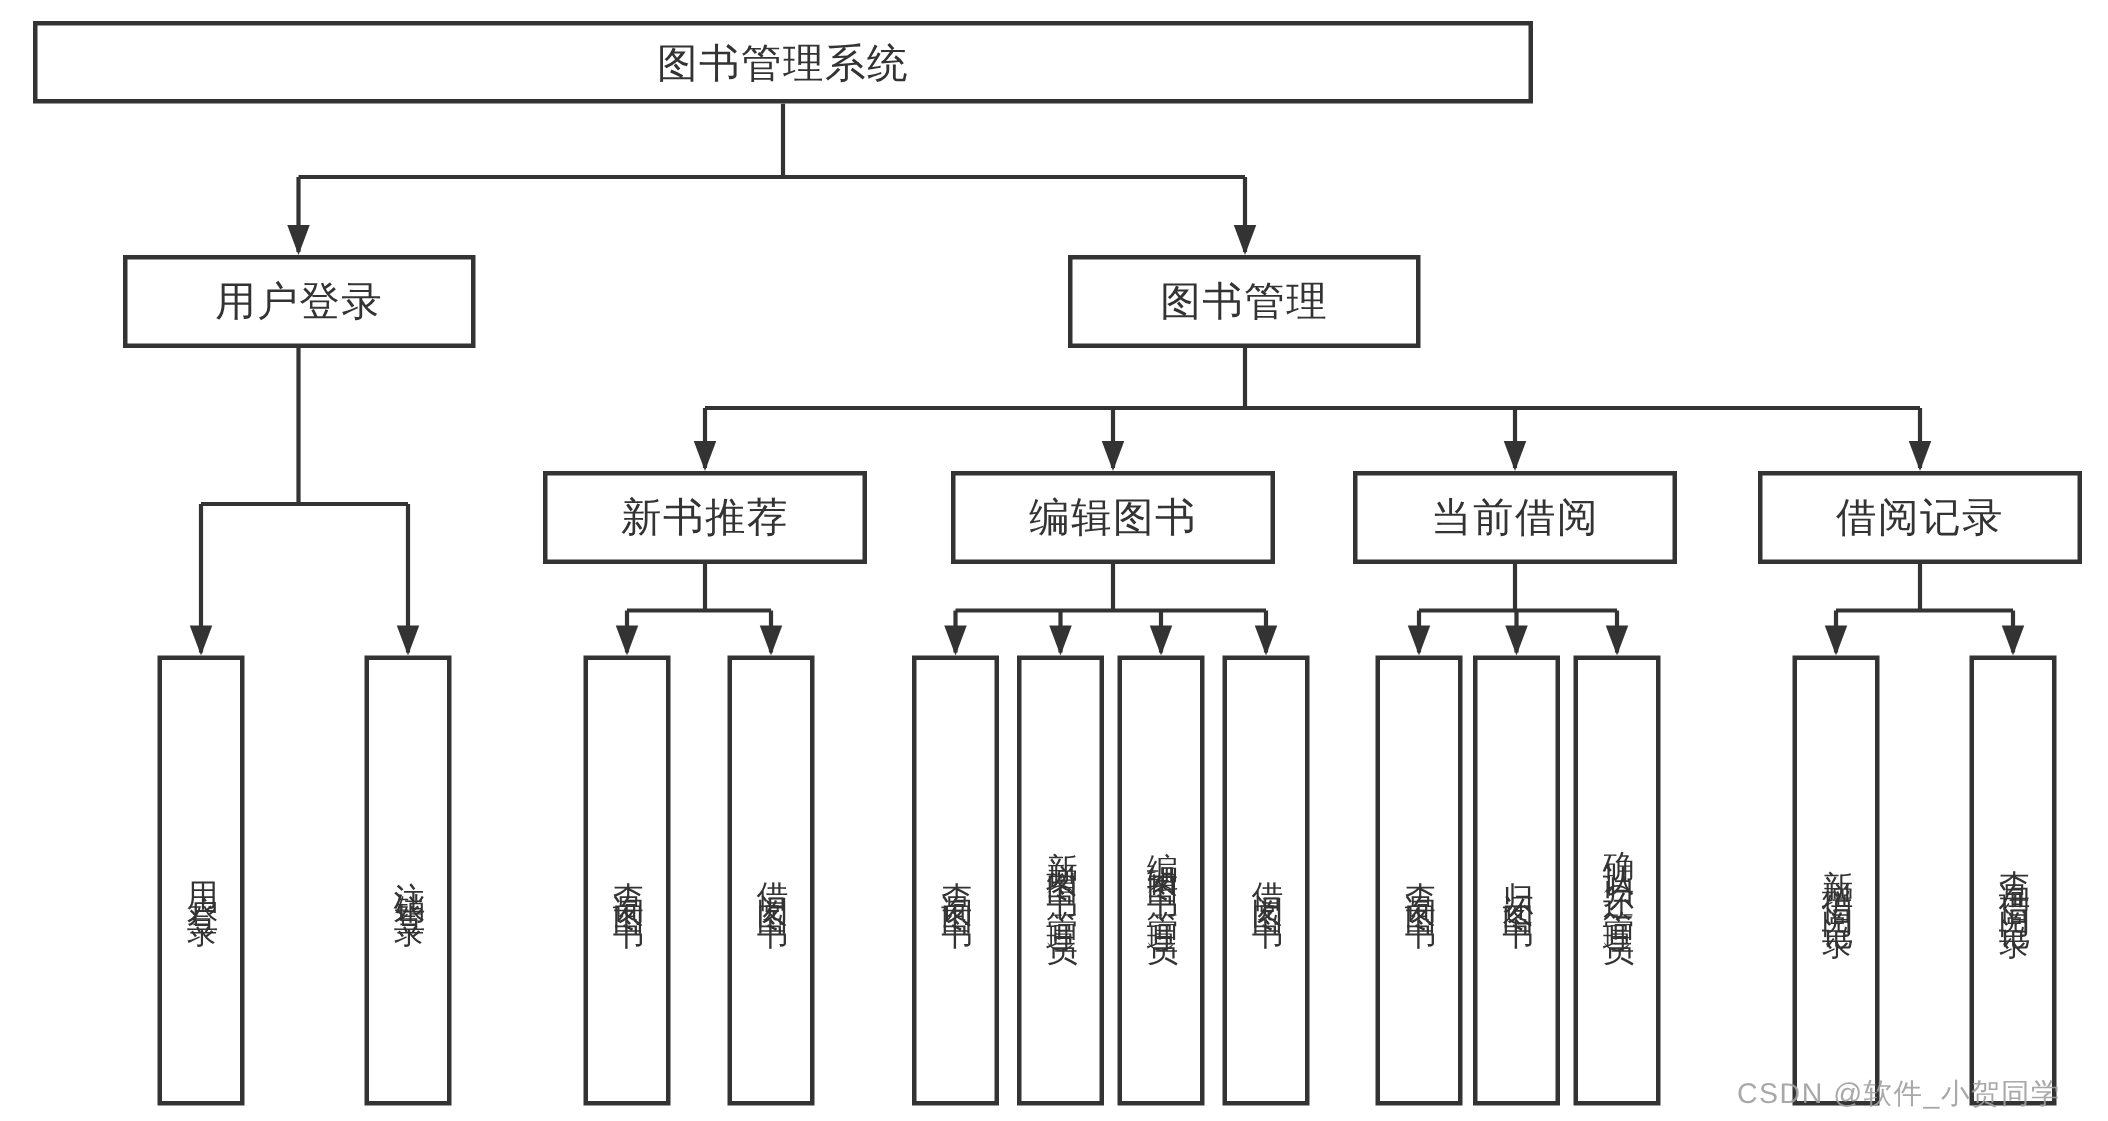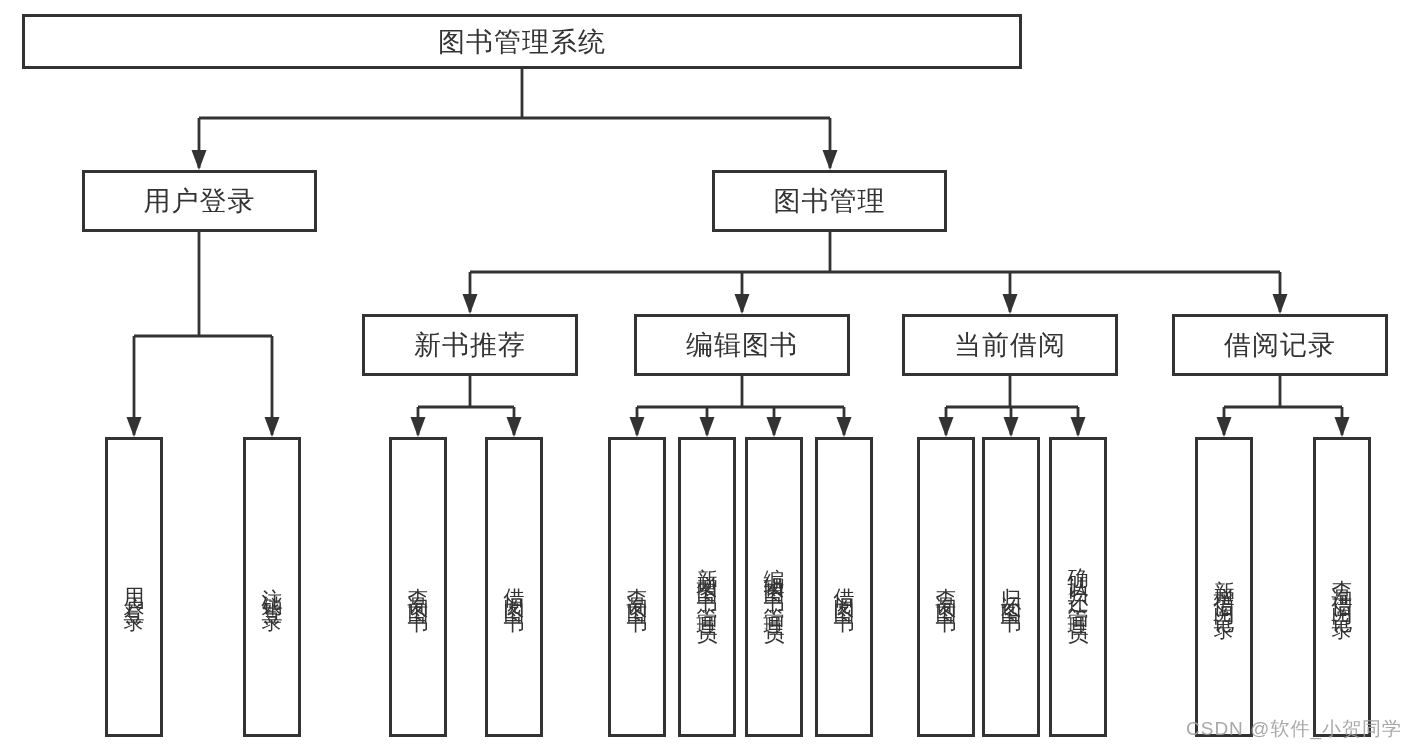--- a/index.html
+++ b/index.html
@@ -69,21 +69,21 @@
   .lf5  { left: 678px; }
   .lf6  { left: 745px; }
   .lf7  { left: 815px; }
   .lf8  { left: 917px; }
   .lf9  { left: 982px; }
   .lf10 { left: 1049px; }
   .lf11 { left: 1195px; }
   .lf12 { left: 1313px; }
   .watermark {
     position: absolute;
-    left: 1186px;
+    left: 1158px;
     top: 716px;
     font-size: 19px;
     color: rgba(158, 158, 158, 0.9);
     letter-spacing: 1px;
     white-space: nowrap;
   }
 </style>
 </head>
 <body>
 

